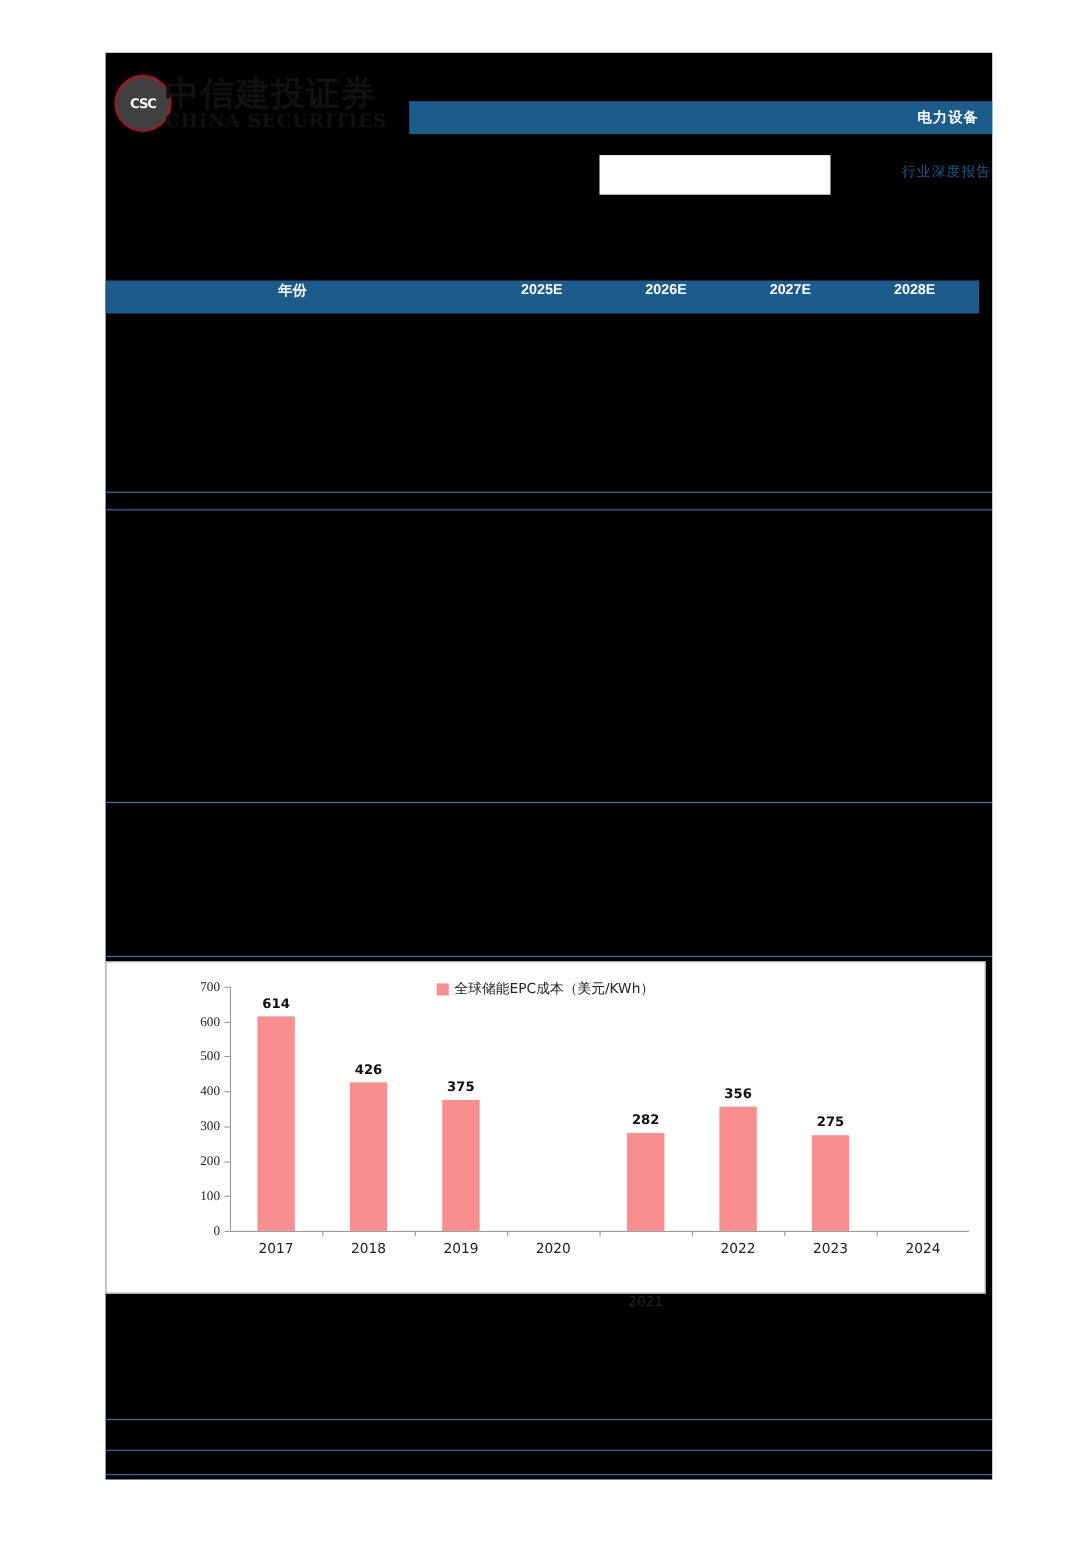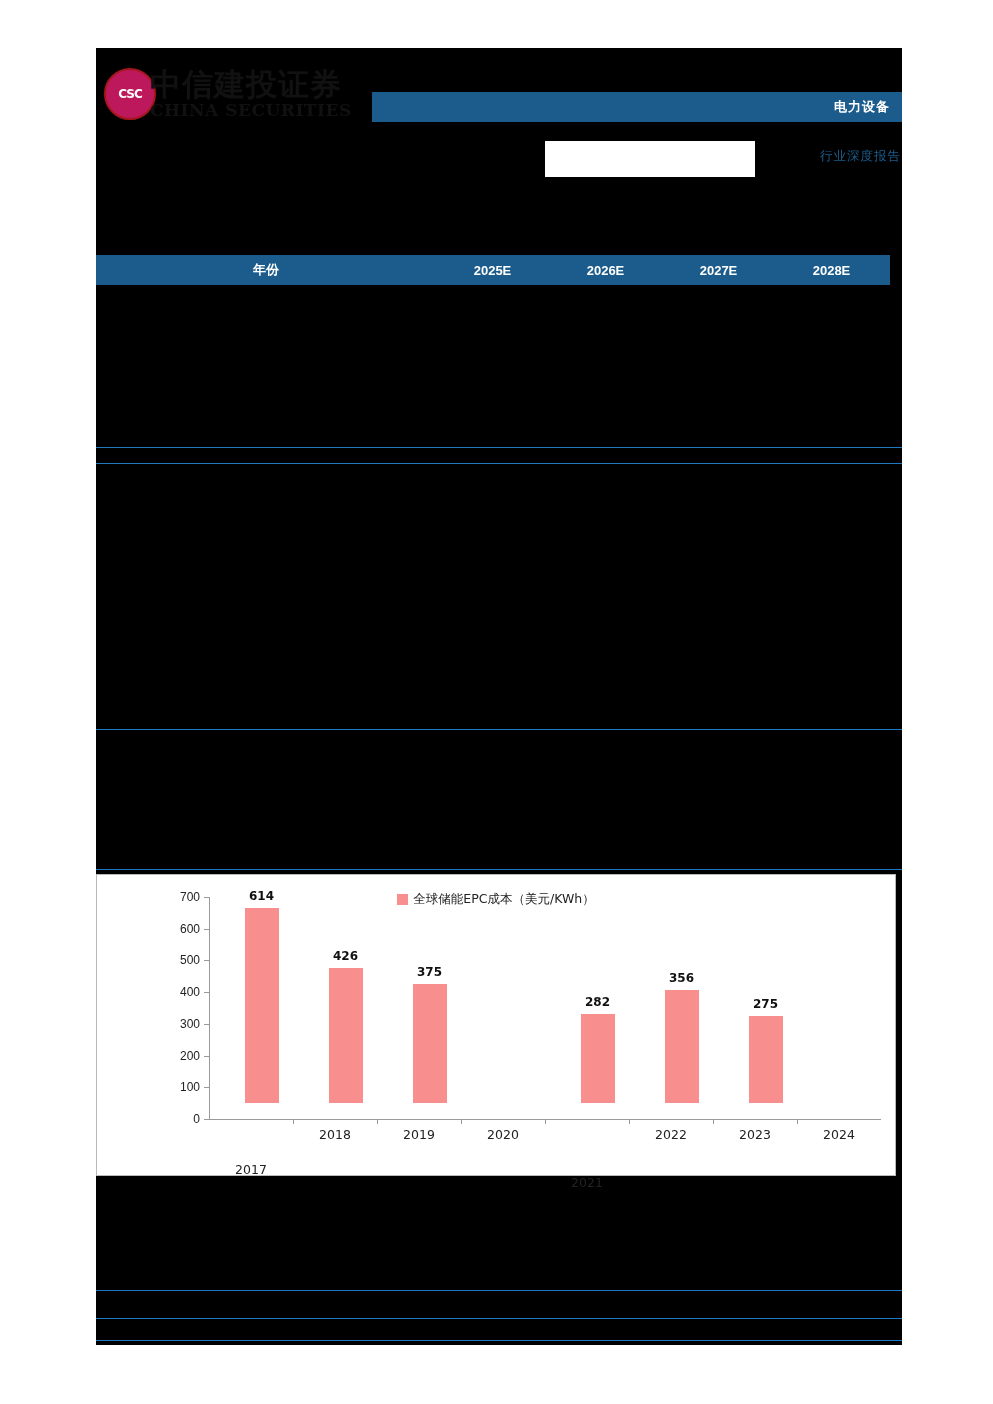--- a/index.html
+++ b/index.html
@@ -34,21 +34,21 @@
     width: 225px;
     height: 62px;
   }
   .logo-seal {
     position: absolute;
     left: 0px;
     top: 6px;
     width: 48px;
     height: 48px;
     border-radius: 50%;
-    background: #be185d;
+    background: #404040;
     border: 2px solid #a5161c;
   }
   .logo-seal-inner {
     position: absolute;
     left: 50%;
     top: 50%;
     transform: translate(-50%, -50%);
     color: #ffffff;
     font-size: 12px;
     font-weight: bold;
@@ -113,21 +113,20 @@
   }
   
   .table-head {
     position: absolute;
     left: 96px;
     top: 255px;
     width: 794px;
     height: 30px;
     background: #1b5c8c;
     display: flex;
-    align-items: center;
   }
   .th {
     color: #ffffff;
     font-size: 13px;
     font-weight: bold;
     text-align: center;
   }
   .th-year   { width: 340px; }
   .th-col    { width: 113px; }
   .rule {
@@ -192,34 +191,33 @@
     background: #9a9a9a;
   }
   .ytick {
     position: absolute;
     right: 100%;
     transform: translateY(-50%);
     padding-right: 9px;
     font-size: 12px;
     color: #222222;
     white-space: nowrap;
-    font-family: Liberation Sans, sans-serif;
+    font-family: Liberation Serif, serif;
   }
   .ytick-mark {
     position: absolute;
     left: -5px;
     width: 5px;
     height: 1px;
     background: #9a9a9a;
   }
   .bar-slot {
     position: absolute;
-    bottom: 16px;
+    bottom: 0;
     height: 100%;
-    padding-left: 21px;
   }
   .bar {
     position: absolute;
     bottom: 0;
     left: 50%;
     transform: translateX(-50%);
     width: 34px;
     background: #f98e8e;
   }
   .bar-label {
@@ -329,21 +327,21 @@
         </div>
         <div class="bar-slot" style="left: 420px; width: 84px;">
           <div class="bar" style="height: 112.903px; background: rgb(249, 142, 142);"></div>
           <div class="bar-label" style="bottom: 117.903px;">356</div>
         </div>
         <div class="bar-slot" style="left: 504px; width: 84px;">
           <div class="bar" style="height: 87.2143px; background: rgb(249, 142, 142);"></div>
           <div class="bar-label" style="bottom: 92.2143px; margin-top: 12px;">275</div>
         </div>
       </div>
-  <div class="xtick" style="left: 154px; margin-top: 35px;">2017</div>
+  <div class="xtick" style="left: 154px;">2017</div>
       <div class="xtick" style="left: 238px;">2018</div>
       <div class="xtick-mark" style="left: 196px;"></div>
       <div class="xtick" style="left: 322px;">2019</div>
       <div class="xtick-mark" style="left: 280px;"></div>
       <div class="xtick" style="left: 406px;">2020</div>
       <div class="xtick-mark" style="left: 364px;"></div>
       <div class="xtick" style="left: 490px; margin-top: 48px;">2021</div>
       <div class="xtick-mark" style="left: 448px;"></div>
       <div class="xtick" style="left: 574px;">2022</div>
       <div class="xtick-mark" style="left: 532px;"></div>

